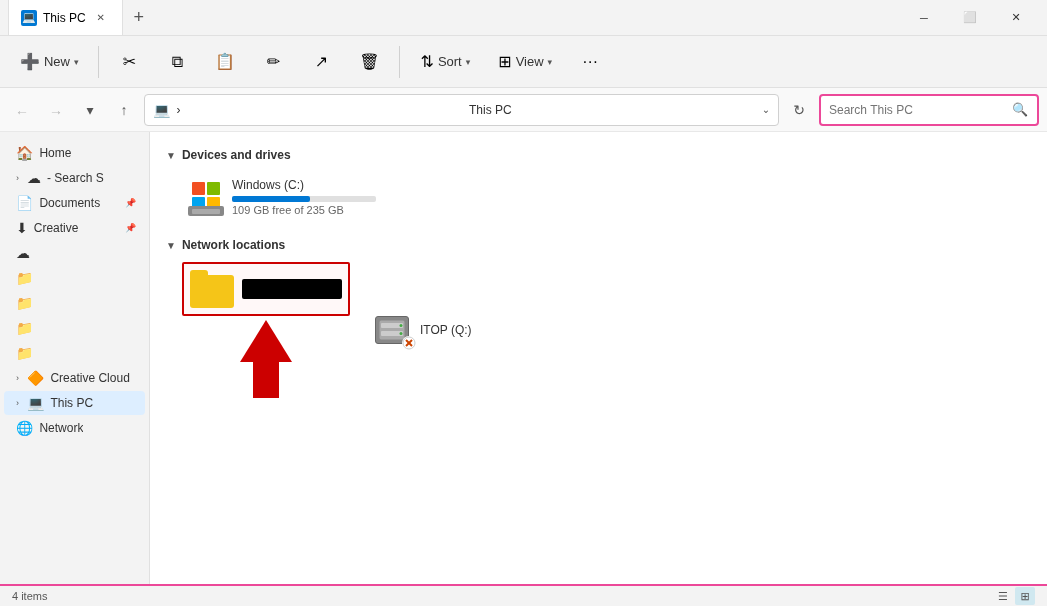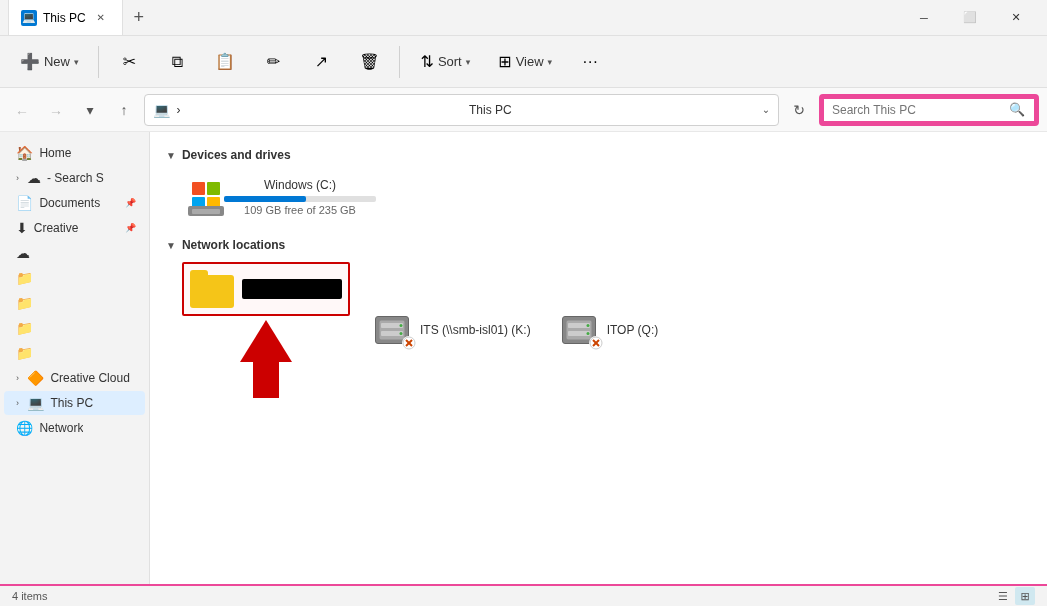--- a/index.html
+++ b/index.html
@@ -142,21 +142,21 @@
       width: 28px; height: 28px;
       display: flex; align-items: center; justify-content: center;
       border-radius: 4px;
       cursor: pointer;
       font-size: 14px;
       color: #555;
     }
     .search-box {
       width: 220px;
       height: 32px;
-      border: 5px solid #ec4899;
+      border: 2px solid #ec4899;
       border-radius: 4px;
       background: #fff;
       display: flex;
       align-items: center;
       padding: 0 8px;
       gap: 6px;
     }
     .search-box input {
       border: none; outline: none;
       font-size: 12px; flex: 1;
@@ -219,25 +219,25 @@
     .drives-grid {
       display: flex;
       flex-wrap: wrap;
       gap: 12px;
       margin-bottom: 16px;
       padding-left: 16px;
     }
     .drive-item {
       display: flex;
       align-items: flex-start;
+      gap: 8px;
       width: 200px;
       padding: 6px;
       border-radius: 4px;
       cursor: pointer;
-      text-align: center;
     }
     .drive-icon {
       width: 36px; height: 36px;
       flex-shrink: 0;
       display: flex; align-items: center; justify-content: center;
       position: relative;
     }
     .drive-info { flex: 1; }
     .drive-name { font-size: 12px; color: #333; margin-bottom: 4px; }
     .drive-bar-bg {
@@ -516,41 +516,20 @@
           </div>
           <div style="width:100px;height:20px;background:#000;border-radius:2px;"></div>
         </div>
 
         <div style="margin-top:4px;display:flex;flex-direction:column;align-items:center;">
           <div style="width:0;height:0;border-left:26px solid transparent;border-right:26px solid transparent;border-bottom:42px solid #cc0000;"></div>
           <div style="width:26px;height:36px;background:#cc0000;margin-top:0;"></div>
         </div>
       </div>
 
-      <div class="net-item">
-        <div class="server-icon">
-          <div class="server-body">
-            <svg width="28" height="22" viewBox="0 0 28 22">
-              <rect x="1" y="1" width="26" height="20" rx="2" fill="#aaa" stroke="#888" stroke-width="1"></rect>
-              <rect x="3" y="4" width="22" height="5" rx="1" fill="#ccc"></rect>
-              <rect x="3" y="12" width="22" height="5" rx="1" fill="#ccc"></rect>
-              <circle cx="23" cy="6.5" r="1.5" fill="#4a4"></circle>
-              <circle cx="23" cy="14.5" r="1.5" fill="#4a4"></circle>
-            </svg>
-          </div>
-          <div class="error-badge">
-            <svg width="14" height="14" viewBox="0 0 14 14">
-              <circle cx="7" cy="7" r="6" fill="#fff" stroke="#ccc" stroke-width="1"></circle>
-              <line x1="4" y1="4" x2="10" y2="10" stroke="#cc4400" stroke-width="2"></line>
-              <line x1="10" y1="4" x2="4" y2="10" stroke="#cc4400" stroke-width="2"></line>
-            </svg>
-          </div>
-        </div>
-        <span class="net-label">ITS (\\smb-isl01) (K:)</span>
-      </div>
 
       <div class="net-item">
         <div class="server-icon">
           <div class="server-body">
             <svg width="28" height="22" viewBox="0 0 28 22">
               <rect x="1" y="1" width="26" height="20" rx="2" fill="#aaa" stroke="#888" stroke-width="1"></rect>
               <rect x="3" y="4" width="22" height="5" rx="1" fill="#ccc"></rect>
               <rect x="3" y="12" width="22" height="5" rx="1" fill="#ccc"></rect>
               <circle cx="23" cy="6.5" r="1.5" fill="#4a4"></circle>
               <circle cx="23" cy="14.5" r="1.5" fill="#4a4"></circle>

